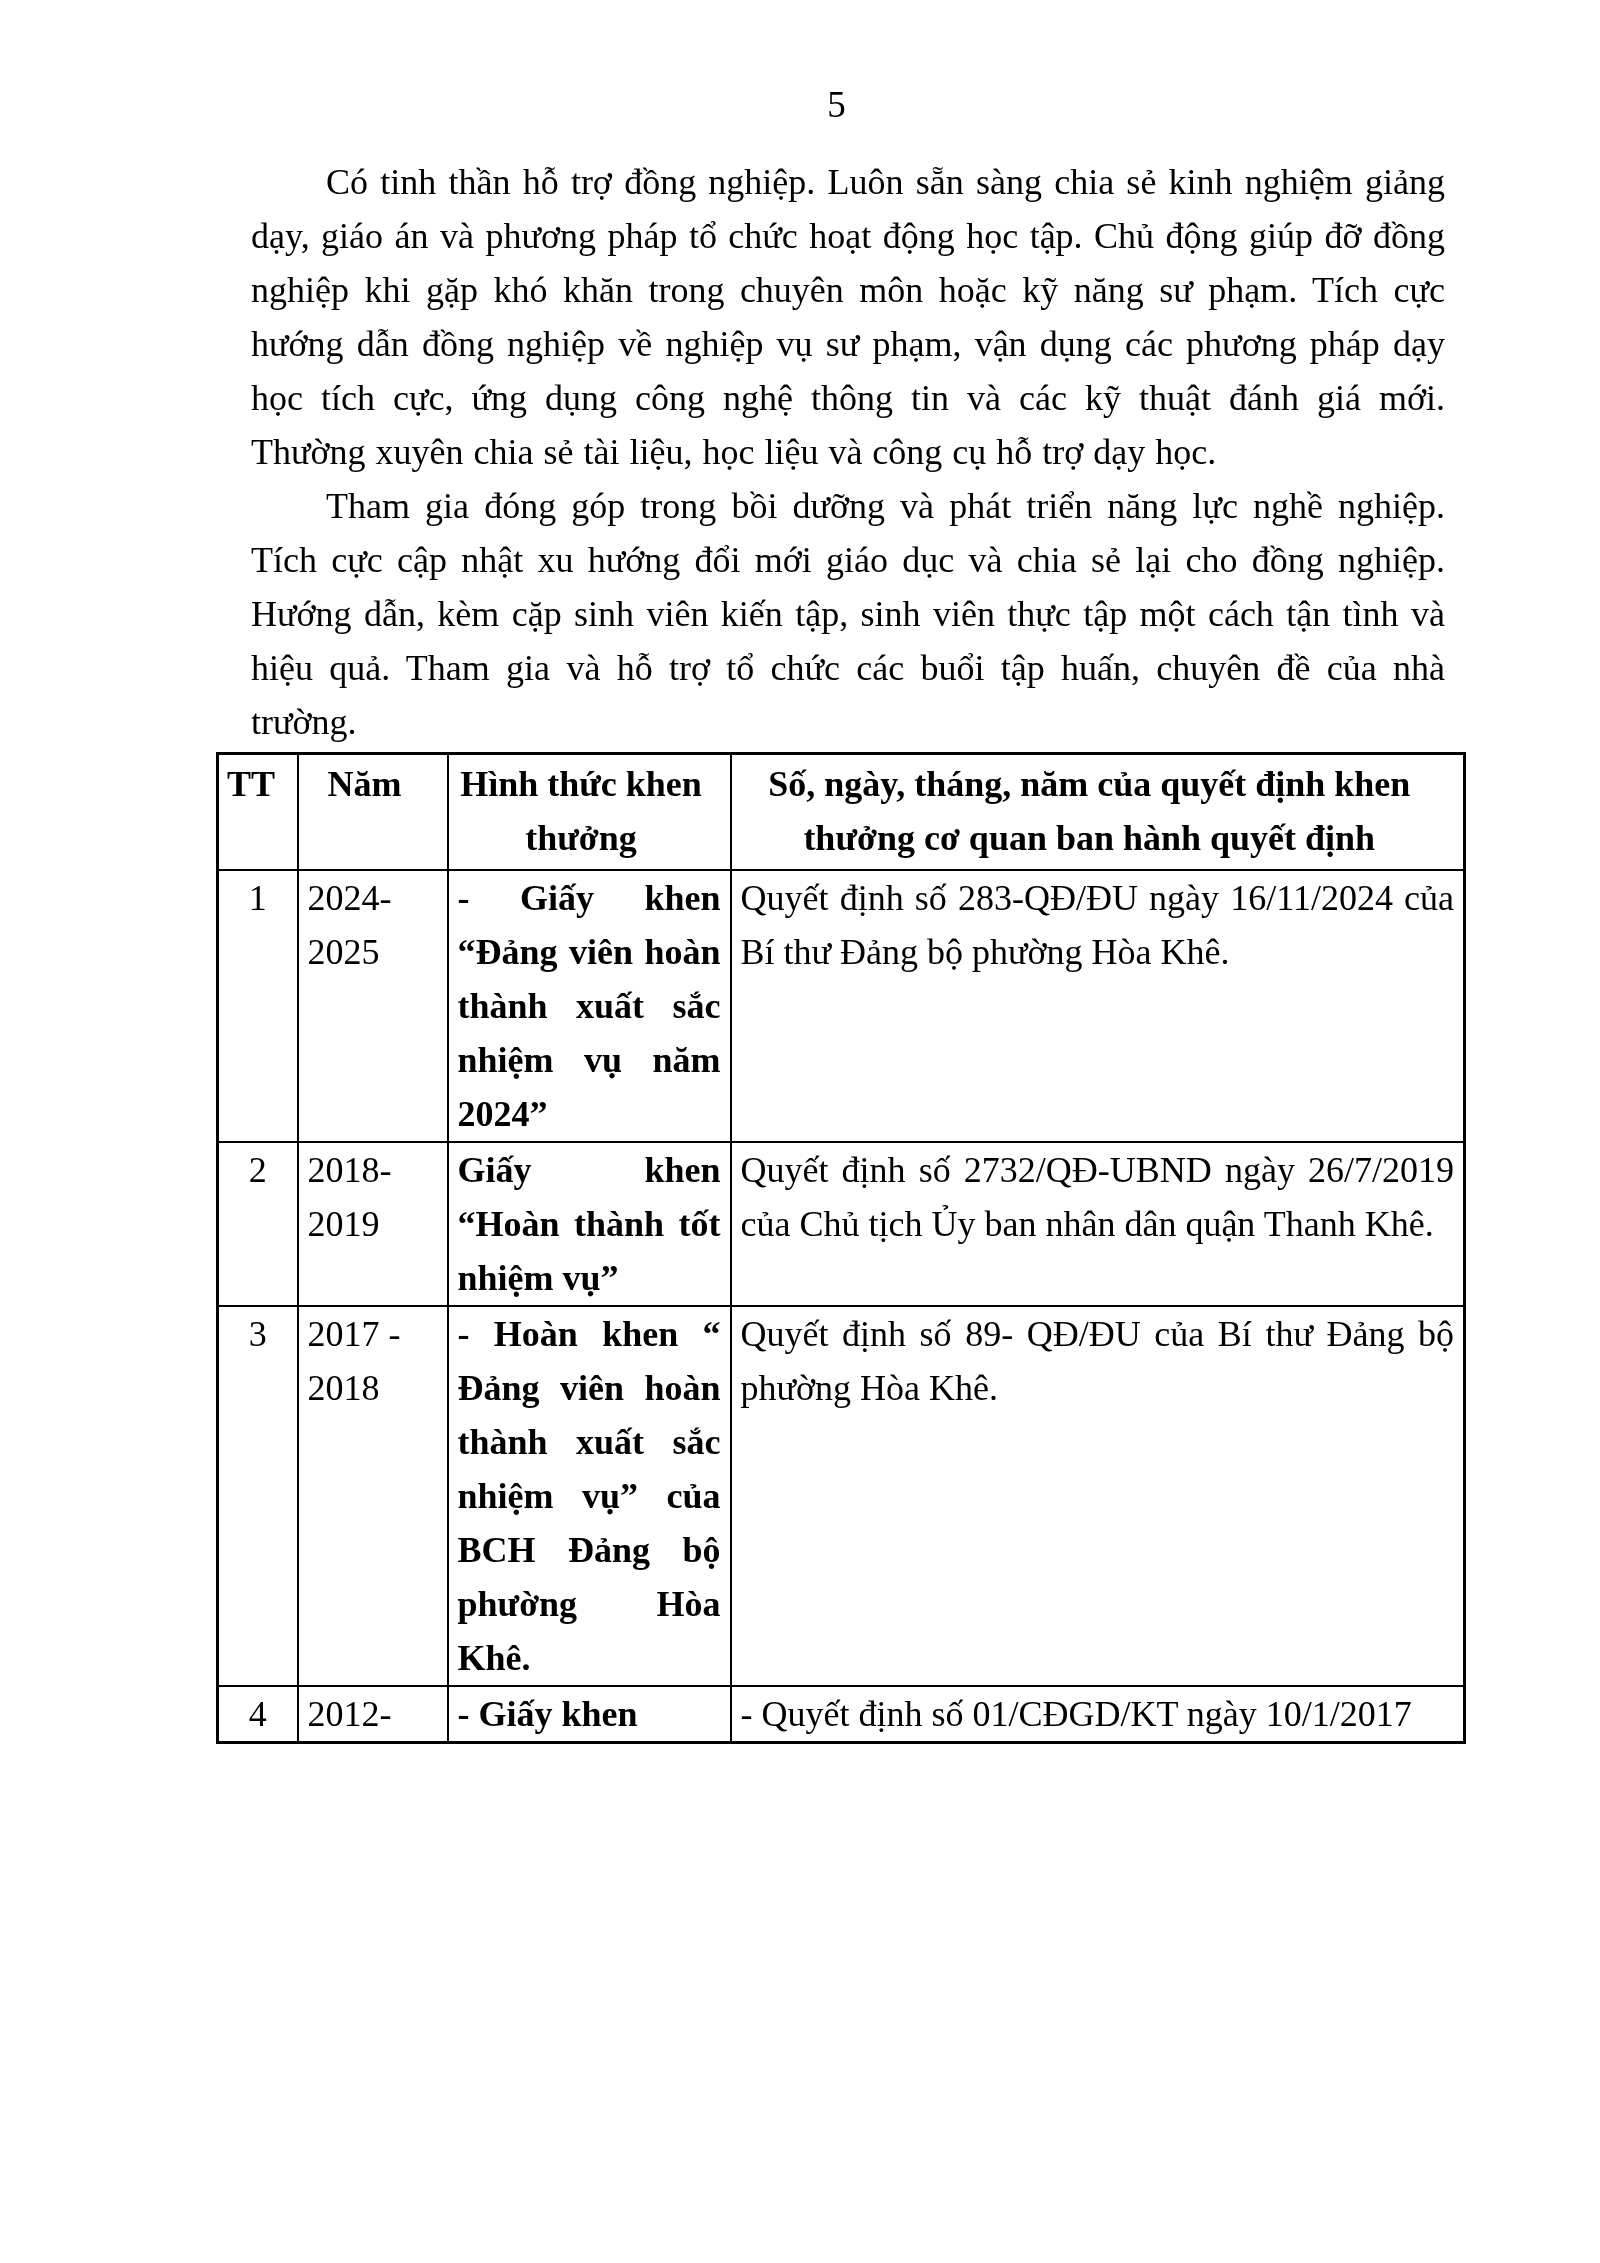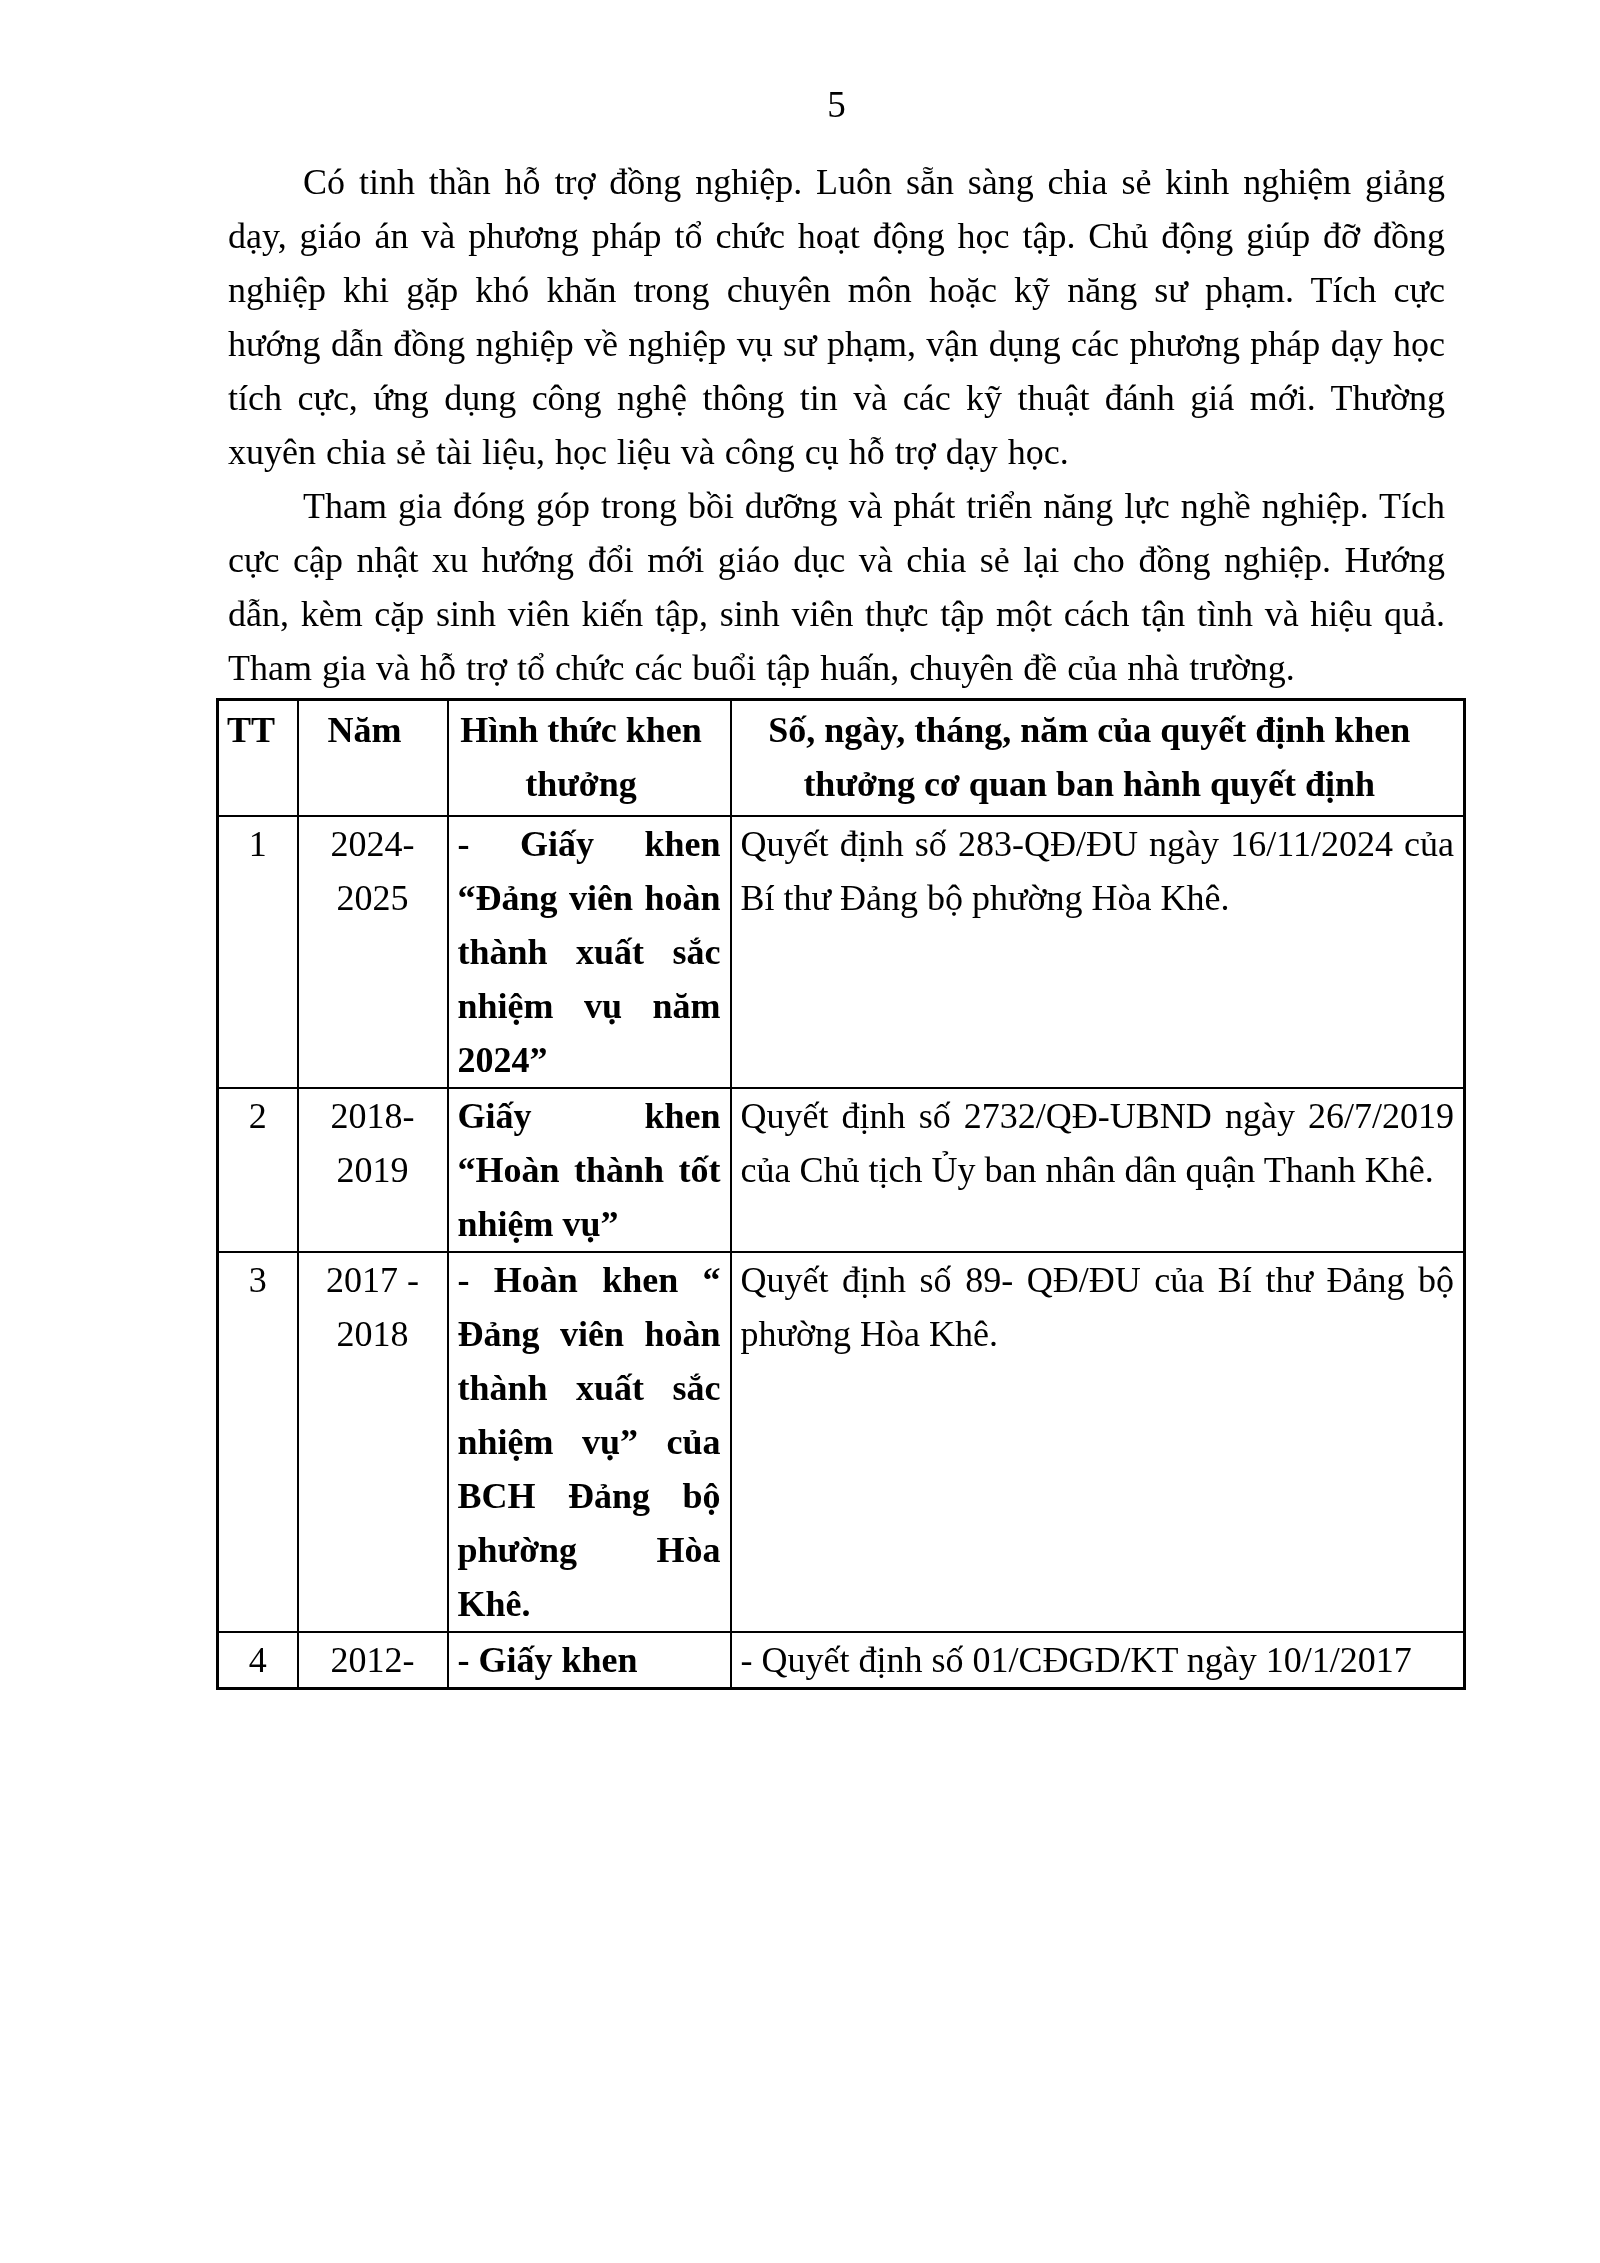--- a/index.html
+++ b/index.html
@@ -27,20 +27,21 @@
   }
   .body-text {
     margin-top: 23px;
   }
   .body-text p {
     font-size: 36px;
     line-height: 54px;
     text-align: justify;
     text-indent: 75px;
     word-spacing: 1px;
+    margin-left: 23px;
   }
   .table-wrap {
     margin-left: -12px;
     margin-top: 3px;
     width: 1247px;
   }
   table.awards {
     width: 1247px;
     table-layout: fixed;
     border-collapse: collapse;
@@ -53,21 +54,21 @@
     vertical-align: top;
     padding: 0 9px;
     overflow: hidden;
   }
   table.awards th {
     font-weight: bold;
     text-align: center;
     padding: 2px 24px 4px 8px;
   }
   td.c-tt   { text-align: center; }
-  td.c-year { text-align: center; margin-top: 24px; }
+  td.c-year { text-align: left; margin-top: 24px; }
   td.c-form { text-align: justify; font-weight: bold; }
   td.c-dec  { text-align: justify; }
   tr.last-row td { border-bottom: 3px solid #000000; }
 </style>
 </head>
 <body>
 
 <div class="content">
 
   <div class="page-number">5</div>

